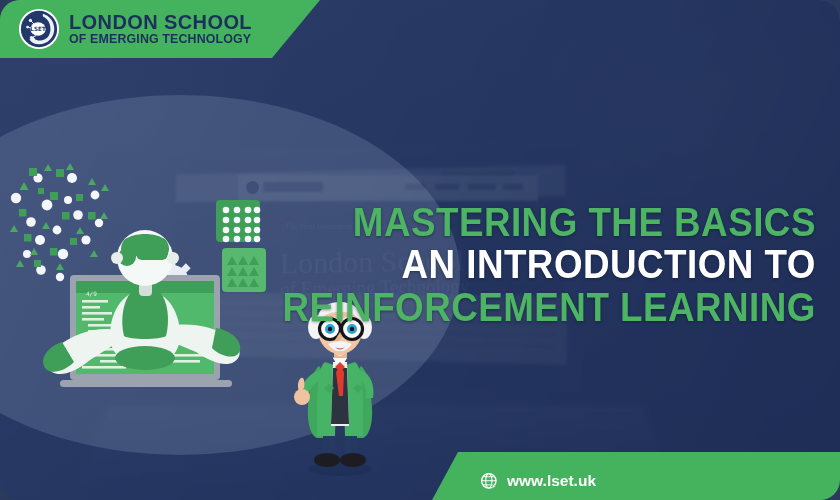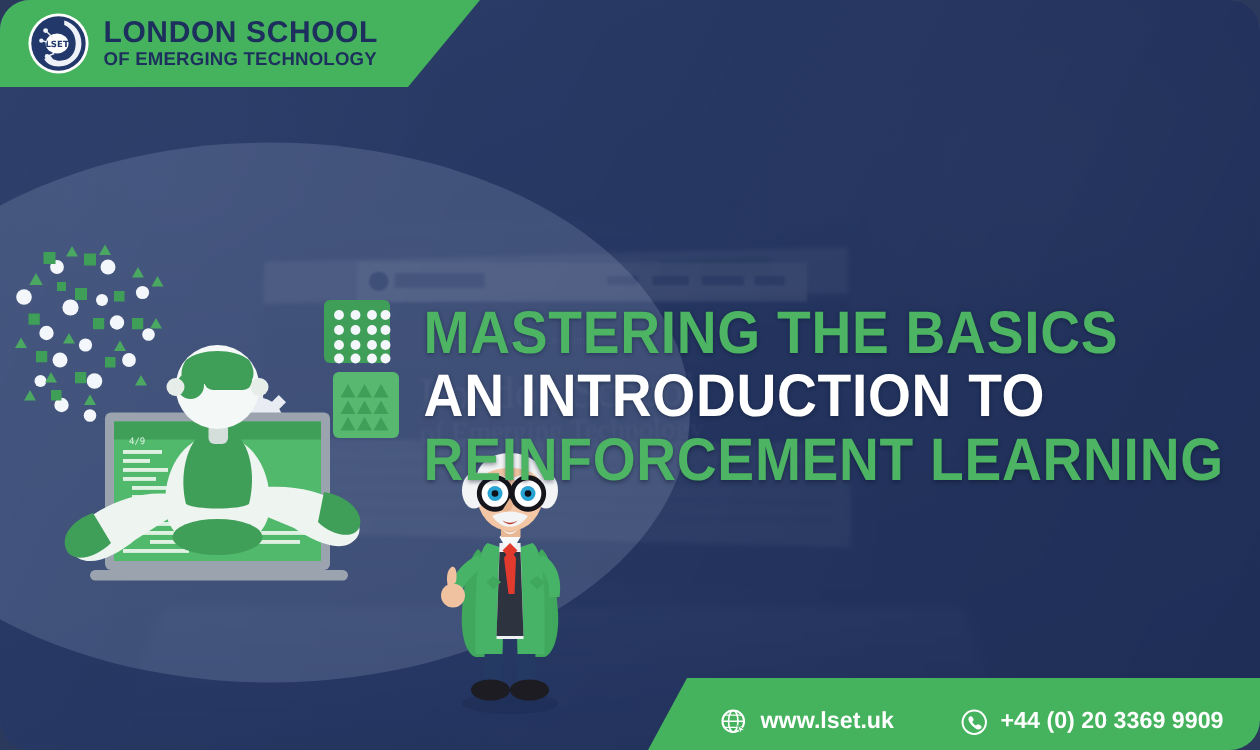--- a/index.html
+++ b/index.html
@@ -93,21 +93,21 @@
     z-index:40;
   }
   .logo-wrap { position:absolute; left:18px; top:8px; display:flex; align-items:center; gap:9px; z-index:41; }
   .logo-mark { position:relative; width:42px; height:42px; }
   .logo-text { line-height:1.02; }
   .logo-l1 { font-size:20px; font-weight:bold; color:#1d2f5c; letter-spacing:.4px; }
   .logo-l2 { font-size:12.4px; font-weight:bold; color:#1d2f5c; letter-spacing:.15px; }
 
   
   .headline {
-    position:absolute; right:24px; top:203px; text-align:left; z-index:35;
+    position:absolute; right:24px; top:203px; text-align:right; z-index:35;
     font-family:"Liberation Sans Narrow","Liberation Sans", sans-serif;
     font-weight:bold;
     letter-spacing:.5px;
     line-height:.96;
     text-shadow:0 1px 3px rgba(10,18,38,.45);
   }
   .hl-1 { font-size:40px; color:#4cb463; transform:scaleX(.92); transform-origin:right center; }
   .hl-2 { font-size:40px; color:#ffffff; margin-top:4px; transform:scaleX(.92); transform-origin:right center; }
   .hl-3 { font-size:40px; color:#4cb463; margin-top:4px; transform:scaleX(.92); transform-origin:right center; }
 
@@ -443,24 +443,15 @@
           <circle cx="9.3" cy="9.3" r="7.6" fill="none" stroke="#fff" stroke-width="1.4"></circle>
           <ellipse cx="9.3" cy="9.3" rx="3.3" ry="7.6" fill="none" stroke="#fff" stroke-width="1.1"></ellipse>
           <line x1="1.7" y1="9.3" x2="16.9" y2="9.3" stroke="#fff" stroke-width="1.1"></line>
           <line x1="3" y1="5" x2="15.6" y2="5" stroke="#fff" stroke-width="1"></line>
           <line x1="3" y1="13.6" x2="15.6" y2="13.6" stroke="#fff" stroke-width="1"></line>
           <path d="M12.4 12.4 L17.5 15.2 L15 15.8 L14.3 18.2 Z" fill="#fff" stroke="#45b25e" stroke-width=".7"></path>
         </svg>
       </span>
       <span>www.lset.uk</span>
     </div>
-    <div class="contact">
-      <span>
-        <svg width="19" height="19" viewBox="0 0 20 20">
-          <circle cx="10" cy="10" r="8.2" fill="none" stroke="#fff" stroke-width="1.4"></circle>
-          <path d="M6.6 6.2 c.7-.7 1.6-.5 2 .2 l.8 1.4 c.3.5.2 1-.2 1.3 l-.6.5 c.5 1.2 1.5 2.2 2.7 2.7 l.5-.6 c.3-.4.8-.5 1.3-.2 l1.4.8 c.7.4.9 1.3.2 2 -.8.8-1.9 1-2.9.6 C9.6 13.7 7 11.1 6 8.6 5.7 7.8 6 6.9 6.6 6.2 Z" fill="#fff"></path>
-        </svg>
-      </span>
-      <span>+44 (0) 20 3369 9909</span>
-    </div>
   </div>
 
 </div>
 
 </body></html>

